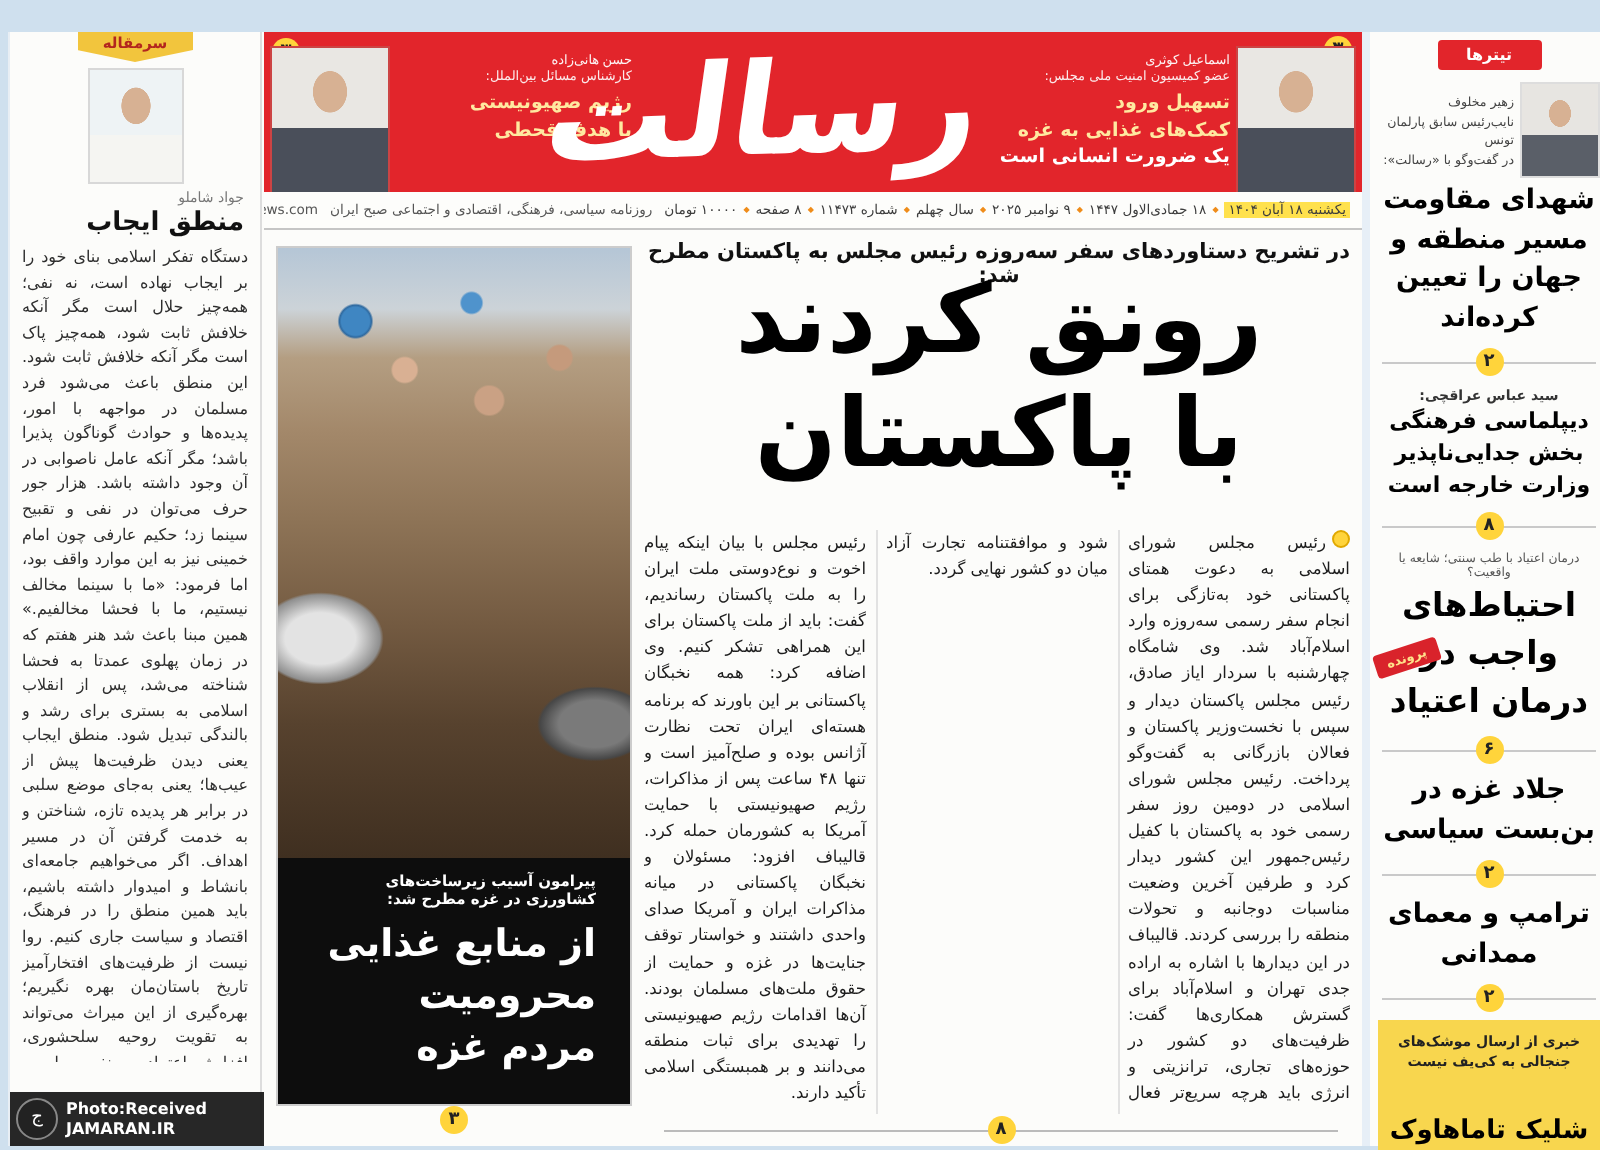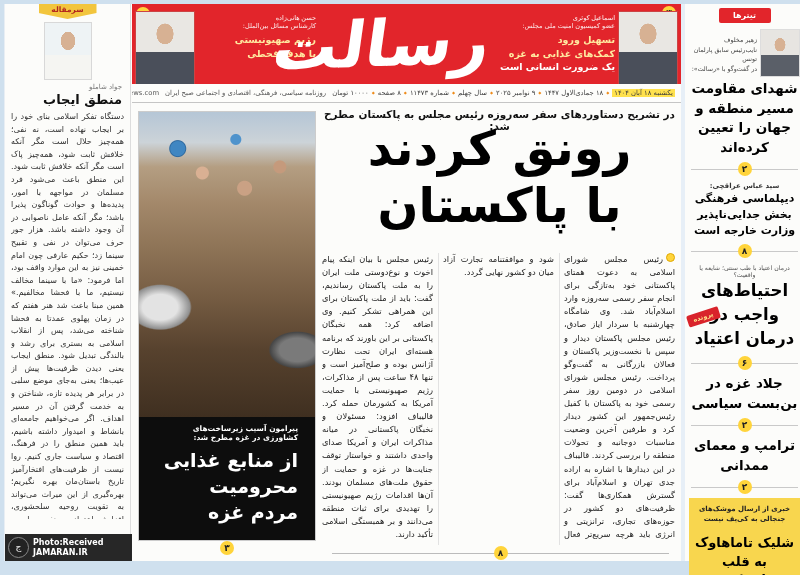--- a/index.html
+++ b/index.html
@@ -1,18 +1,18 @@
 <!DOCTYPE html>
 <html lang="fa"><head>
 <meta charset="utf-8">
 <style>
   html,body{margin:0;padding:0;}
   .sheet{position:relative;width:800px;height:575px;background:#cfe0ee;overflow:hidden;
          font-family:"DejaVu Sans","Liberation Sans",sans-serif;direction:rtl;}
-  .paper{position:absolute;left:4px;top:4px;width:792px;height:557px;background:#fcfcfa;}
+  .paper{position:absolute;left:4px;top:16px;width:792px;height:557px;background:#fcfcfa;}
 
   
   .editorial{position:absolute;left:0;top:0;width:127px;height:557px;border-left:1px solid #e8eef4;
              border-right:1px solid #ddd;box-sizing:border-box;padding:0 6px;background:#fcfcfa;}
   .ed-ribbon{width:58px;height:15px;margin:0 auto 3px;background:#f2c53d;color:#b3261e;
              font-size:7.5px;font-weight:bold;text-align:center;line-height:12px;
              clip-path:polygon(0 0,100% 0,100% 60%,50% 100%,0 60%);}
   .ed-portrait{width:46px;height:56px;margin:3px auto 3px;border:1px solid #d8d8d8;
       background:radial-gradient(ellipse 12px 15px at 50% 32%,#d7b193 0 60%,rgba(0,0,0,0) 62%),
                  linear-gradient(180deg,#eef3f5 0 58%,#f5f5f2 58% 100%);}
@@ -103,21 +103,21 @@
   .rail-title-md{font-size:11px;font-weight:900;text-align:center;line-height:16px;color:#000;}
   .rail-title-xl{font-size:16.5px;font-weight:900;text-align:center;line-height:24px;color:#000;}
   .rail-pre{font-size:7px;font-weight:bold;text-align:center;color:#333;margin:2px 0 1px;}
   .rail-pre.tiny{font-size:6.2px;font-weight:normal;color:#555;}
   .rail-div{position:relative;border-top:1px solid #c9c9c9;margin:12px 2px 10px;flex:0 0 auto;}
   .rail-div .num-circle{position:absolute;left:50%;top:-8px;transform:translateX(-50%);}
   .badge-parvande{position:absolute;left:-2px;margin-top:-40px;transform:rotate(-18deg);
       background:#d9232b;color:#ffe28a;font-size:6.5px;font-weight:bold;padding:2px 6px;border-radius:2px;}
   .item3wrap{position:relative;}
   .rail-box{margin-top:auto;background:#f8d64e;padding:6px 5px 0;flex:0 0 auto;height:159px;box-sizing:border-box;}
-  .box-pre{font-size:7px;font-weight:bold;text-align:center;color:#222;line-height:10px;margin-bottom:10px;}
+  .box-pre{font-size:7px;font-weight:bold;text-align:center;color:#222;line-height:10px;margin-bottom:21px;}
   .box-title{font-size:13px;font-weight:900;text-align:center;line-height:18.5px;color:#000;}
 
   .vsep{position:absolute;left:677px;top:0;width:4px;height:557px;background:#e7eff7;}
 </style>
 </head>
 <body>
 
 <div class="sheet">
   <div class="paper">
 

